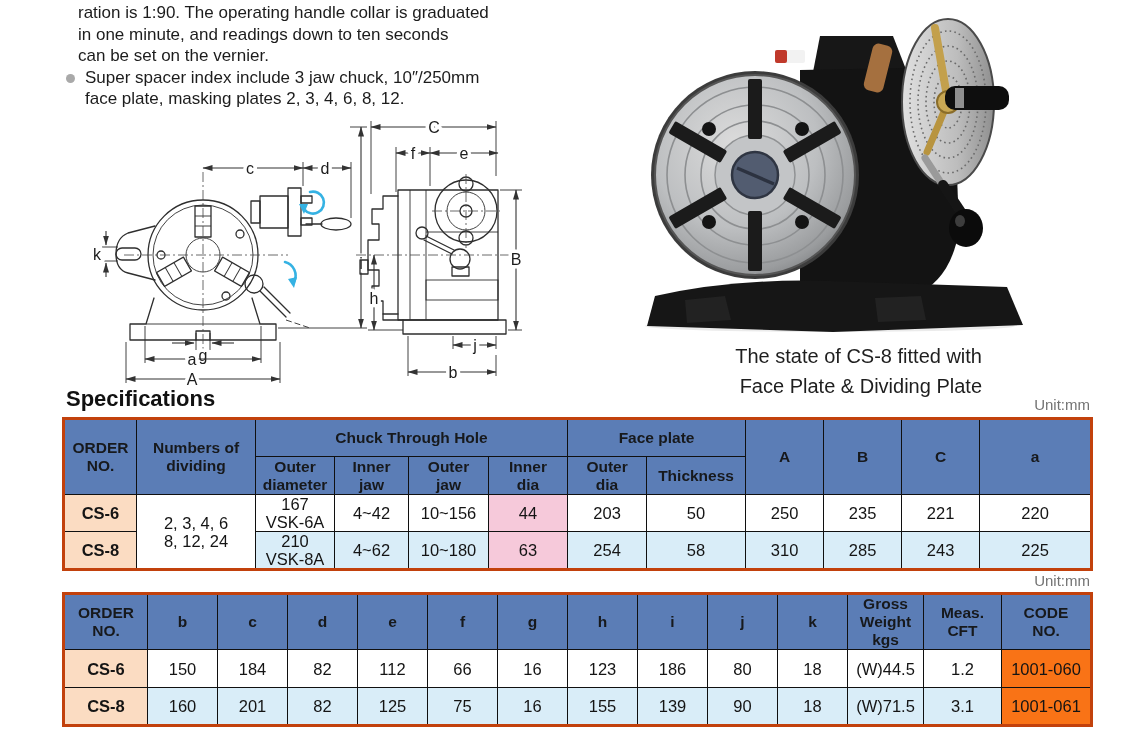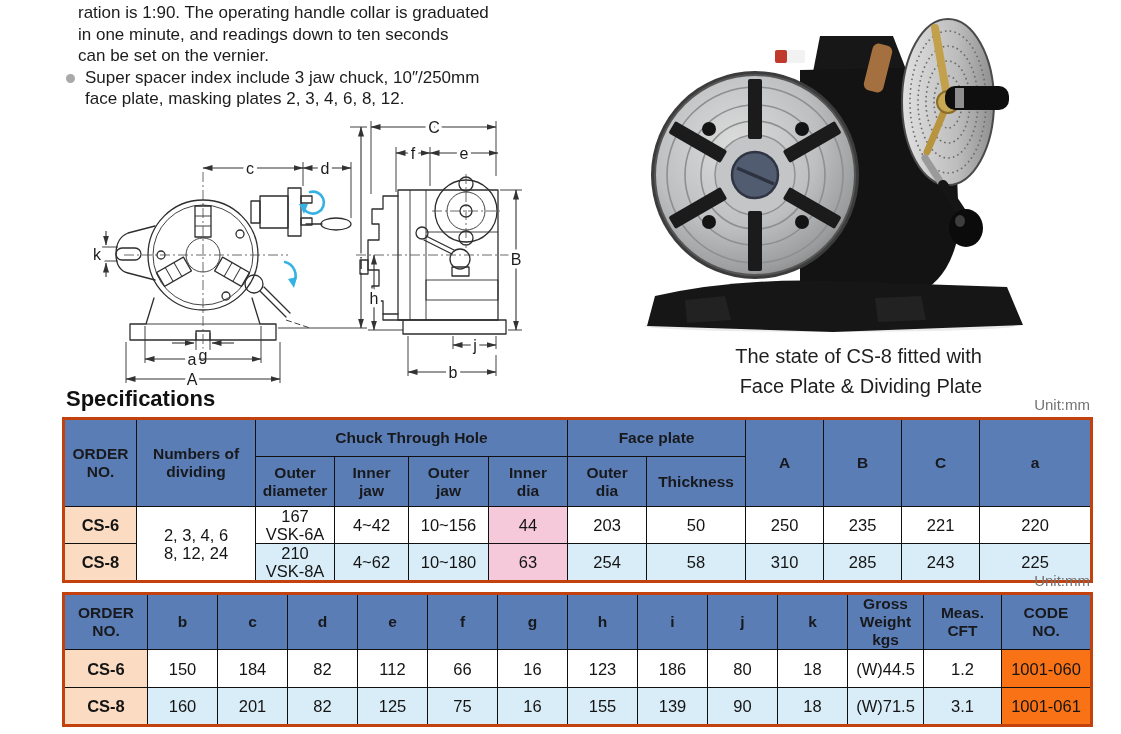--- a/index.html
+++ b/index.html
@@ -26,21 +26,21 @@
   #table1{top:417px;} #table2{top:592px;}
   table.spec{border:3px solid #c2410c;}
   table.spec th,table.spec td{border:1.5px solid #101010;text-align:center;vertical-align:middle;
              white-space:pre-line;padding:0;overflow:hidden;}
   table.spec th{background:#5b7db6;font-size:15.5px;font-weight:bold;color:#17191c;line-height:18px;}
   table.spec td{font-size:16.5px;line-height:18px;color:#141414;}
   td.order{background:#fbdcc2;font-weight:bold;font-size:17px;}
   td.pink{background:#f6c9da;}
   td.lblue{background:#d9edf8;}
   td.peach{background:#f97316;}
-  #table1 tr.hr1{height:38px;} #table1 tr.hr2{height:50px;}
+  #table1 tr.hr1{height:38px;} #table1 tr.hr2{height:38px;}
   #table1 tr.dr{height:36px;}
   #table2 tr.hr1{height:55px;} #table2 tr.dr{height:38px;}
 
   
   .line-art{position:absolute;}
   .draw{stroke:#2e2e2e;fill:none;stroke-width:1.3;stroke-linejoin:round;stroke-linecap:round;}
   .thin{stroke:#2e2e2e;fill:none;stroke-width:.9;}
   .dim{stroke:#333;fill:none;stroke-width:1.1;}
   .cl{stroke:#444;fill:none;stroke-width:.8;stroke-dasharray:10 3 2 3;}
   .dlab{font-size:16px;fill:#1c1c1c;text-anchor:middle;dominant-baseline:central;

